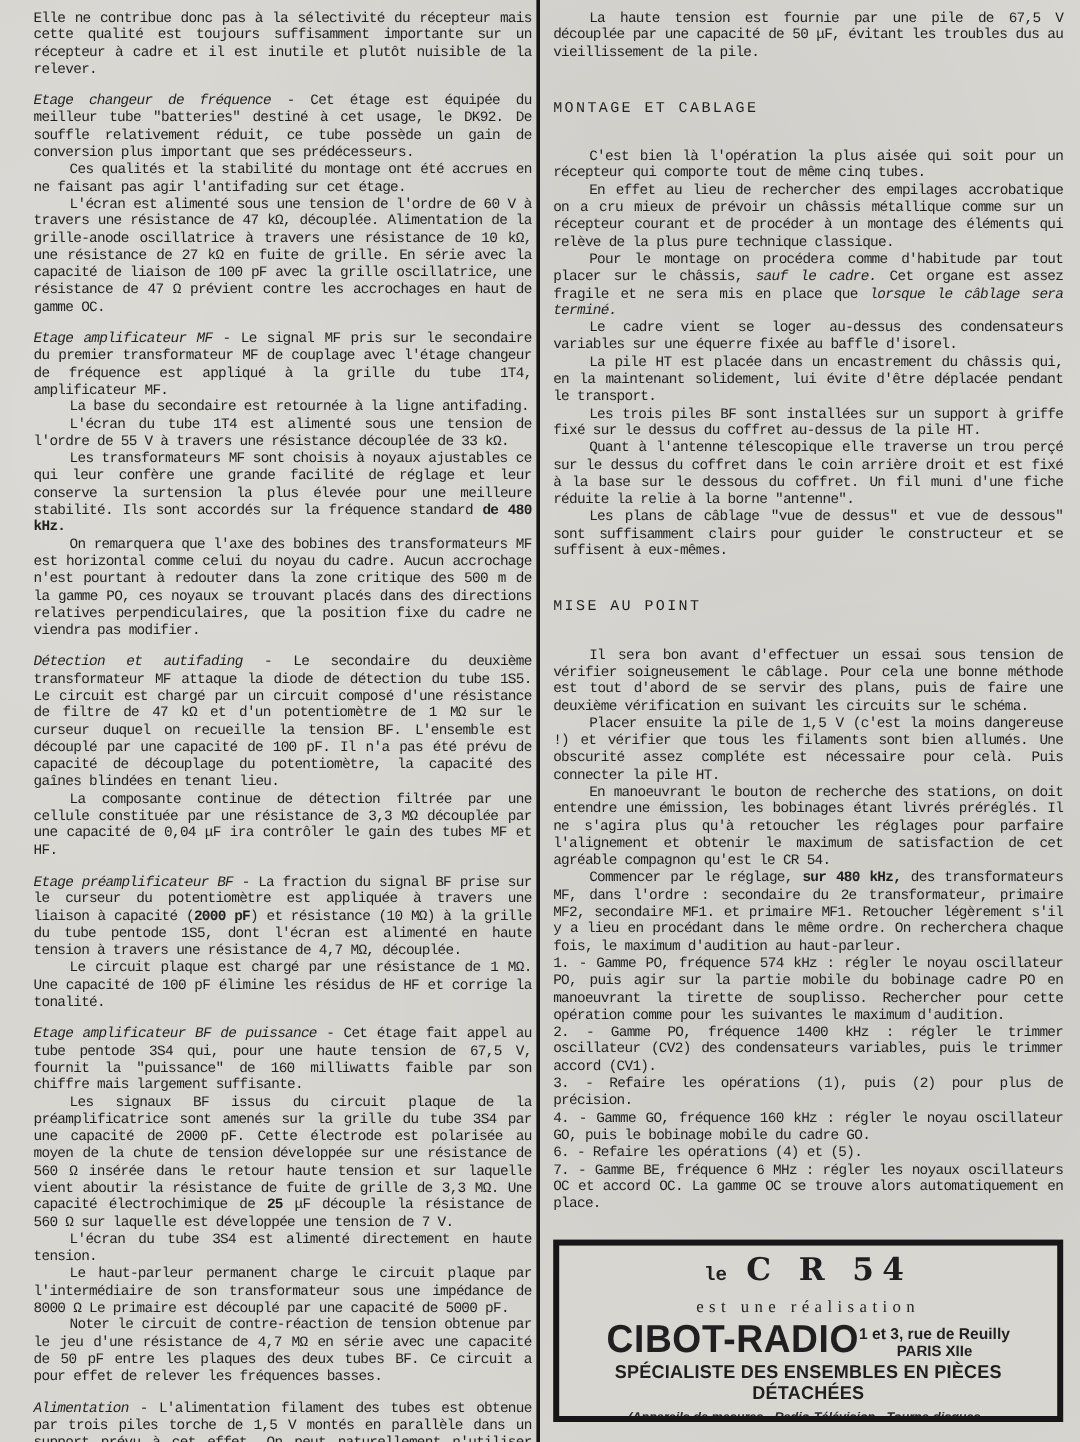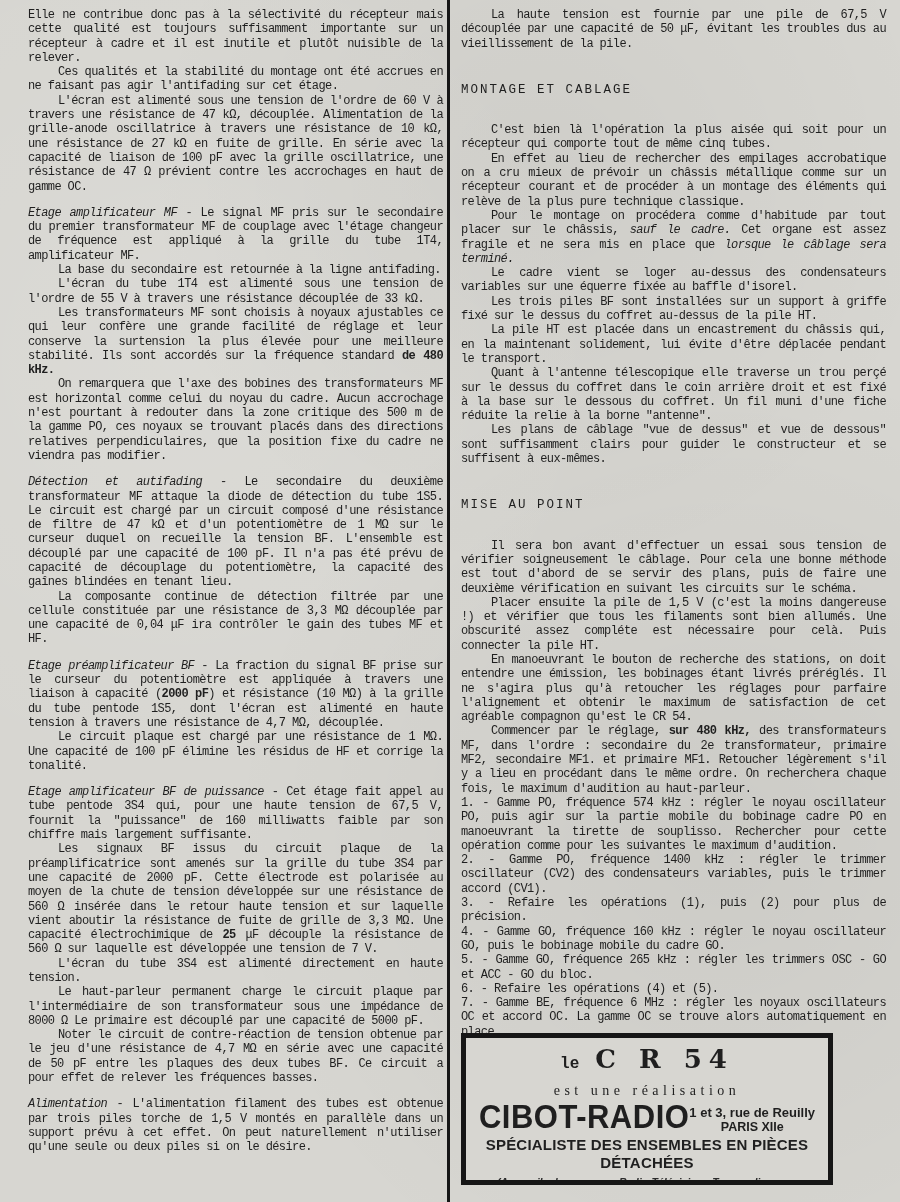--- a/index.html
+++ b/index.html
@@ -50,21 +50,21 @@
     font-size: 12.5px;
     text-indent: 0;
   }
   .it { font-style: italic; }
   .bd { font-weight: bold; }
 
   
   .ad {
     position: absolute;
     left: 461px; top: 1033px;
-    width: 372px; height: 152px;
+    width: 425px; height: 152px;
     border: 5px solid #161616;
     background: #d7d6d1;
     padding: 6px 8px 4px;
     text-align: center;
     font-family: "Liberation Sans", sans-serif;
     overflow: hidden;
   }
   .ad-line1 { font-family: "DejaVu Serif", serif; line-height: 30px; }
   .ad-le {
     font-family: "Liberation Mono", monospace;
@@ -104,20 +104,21 @@
     margin-top: 4px; color: #2b2b2b; font-style: italic;
   }
 </style>
 </head>
 <body>
 
 <div class="page">
 
   <div class="col" id="col-left">
       <p class="blk"><span>Elle ne contribue donc pas à la sélectivité du récepteur mais cette qualité est toujours suffisamment importante sur un récepteur à cadre et il est inutile et plutôt nuisible de la relever.</span></p>
+      <p class="blk gap"><span class="it">Etage changeur de fréquence</span><span> - Cet étage est équipée du meilleur tube "batteries" destiné à cet usage, le DK92. De souffle relativement réduit, ce tube possède un gain de conversion plus important que ses prédécesseurs.</span></p>
       <p class="blk ind"><span>Ces qualités et la stabilité du montage ont été accrues en ne faisant pas agir l'antifading sur cet étage.</span></p>
       <p class="blk ind"><span>L'écran est alimenté sous une tension de l'ordre de 60 V à travers une résistance de 47 kΩ, découplée. Alimentation de la grille-anode oscillatrice à travers une résistance de 10 kΩ, une résistance de 27 kΩ en fuite de grille. En série avec la capacité de liaison de 100 pF avec la grille oscillatrice, une résistance de 47 Ω prévient contre les accrochages en haut de gamme OC.</span></p>
       <p class="blk gap"><span class="it">Etage amplificateur MF</span><span> - Le signal MF pris sur le secondaire du premier transformateur MF de couplage avec l'étage changeur de fréquence est appliqué à la grille du tube 1T4, amplificateur MF.</span></p>
       <p class="blk ind"><span>La base du secondaire est retournée à la ligne antifading.</span></p>
       <p class="blk ind"><span>L'écran du tube 1T4 est alimenté sous une tension de l'ordre de 55 V à travers une résistance découplée de 33 kΩ.</span></p>
       <p class="blk ind"><span>Les transformateurs MF sont choisis à noyaux ajustables ce qui leur confère une grande facilité de réglage et leur conserve la surtension la plus élevée pour une meilleure stabilité. Ils sont accordés sur la fréquence standard </span><span class="bd">de 480 kHz.</span></p>
       <p class="blk ind"><span>On remarquera que l'axe des bobines des transformateurs MF est horizontal comme celui du noyau du cadre. Aucun accrochage n'est pourtant à redouter dans la zone critique des 500 m de la gamme PO, ces noyaux se trouvant placés dans des directions relatives perpendiculaires, que la position fixe du cadre ne viendra pas modifier.</span></p>
       <p class="blk gap"><span class="it">Détection et autifading</span><span> - Le secondaire du deuxième transformateur MF attaque la diode de détection du tube 1S5. Le circuit est chargé par un circuit composé d'une résistance de filtre de 47 kΩ et d'un potentiomètre de 1 MΩ sur le curseur duquel on recueille la tension BF. L'ensemble est découplé par une capacité de 100 pF. Il n'a pas été prévu de capacité de découplage du potentiomètre, la capacité des gaînes blindées en tenant lieu.</span></p>
       <p class="blk ind"><span>La composante continue de détection filtrée par une cellule constituée par une résistance de 3,3 MΩ découplée par une capacité de 0,04 μF ira contrôler le gain des tubes MF et HF.</span></p>
       <p class="blk gap"><span class="it">Etage préamplificateur BF</span><span> - La fraction du signal BF prise sur le curseur du potentiomètre est appliquée à travers une liaison à capacité (</span><span class="bd">2000 pF</span><span>) et résistance (10 MΩ) à la grille du tube pentode 1S5, dont l'écran est alimenté en haute tension à travers une résistance de 4,7 MΩ, découplée.</span></p>
@@ -132,34 +133,33 @@
 
   <div class="divider"></div>
 
   <div class="col" id="col-right">
       <p class="blk ind"><span>La haute tension est fournie par une pile de 67,5 V découplée par une capacité de 50 μF, évitant les troubles dus au vieillissement de la pile.</span></p>
       <p class="blk h-center"><span>MONTAGE ET CABLAGE</span></p>
       <p class="blk ind"><span>C'est bien là l'opération la plus aisée qui soit pour un récepteur qui comporte tout de même cinq tubes.</span></p>
       <p class="blk ind"><span>En effet au lieu de rechercher des empilages accrobatique on a cru mieux de prévoir un châssis métallique comme sur un récepteur courant et de procéder à un montage des éléments qui relève de la plus pure technique classique.</span></p>
       <p class="blk ind"><span>Pour le montage on procédera comme d'habitude par tout placer sur le châssis, </span><span class="it">sauf le cadre.</span><span> Cet organe est assez fragile et ne sera mis en place que </span><span class="it">lorsque le câblage sera terminé.</span></p>
       <p class="blk ind"><span>Le cadre vient se loger au-dessus des condensateurs variables sur une équerre fixée au baffle d'isorel.</span></p>
+      <p class="blk ind"><span>La pile HT est placée dans un encastrement du châssis qui, en la maintenant solidement, lui évite d'être déplacée pendant le transport.</span></p>
       <p class="blk ind"><span>Les trois piles BF sont installées sur un support à griffe fixé sur le dessus du coffret au-dessus de la pile HT.</span></p>
-      <p class="blk ind"><span>La pile HT est placée dans un encastrement du châssis qui, en la maintenant solidement, lui évite d'être déplacée pendant le transport.</span></p>
       <p class="blk ind"><span>Quant à l'antenne télescopique elle traverse un trou perçé sur le dessus du coffret dans le coin arrière droit et est fixé à la base sur le dessous du coffret. Un fil muni d'une fiche réduite la relie à la borne "antenne".</span></p>
       <p class="blk ind"><span>Les plans de câblage "vue de dessus" et vue de dessous" sont suffisamment clairs pour guider le constructeur et se suffisent à eux-mêmes.</span></p>
       <p class="blk h-center"><span>MISE AU POINT</span></p>
       <p class="blk ind"><span>Il sera bon avant d'effectuer un essai sous tension de vérifier soigneusement le câblage. Pour cela une bonne méthode est tout d'abord de se servir des plans, puis de faire une deuxième vérification en suivant les circuits sur le schéma.</span></p>
       <p class="blk ind"><span>Placer ensuite la pile de 1,5 V (c'est la moins dangereuse !) et vérifier que tous les filaments sont bien allumés. Une obscurité assez compléte est nécessaire pour celà. Puis connecter la pile HT.</span></p>
       <p class="blk ind"><span>En manoeuvrant le bouton de recherche des stations, on doit entendre une émission, les bobinages étant livrés préréglés. Il ne s'agira plus qu'à retoucher les réglages pour parfaire l'alignement et obtenir le maximum de satisfaction de cet agréable compagnon qu'est le CR 54.</span></p>
       <p class="blk ind"><span>Commencer par le réglage, </span><span class="bd">sur 480 kHz,</span><span> des transformateurs MF, dans l'ordre : secondaire du 2e transformateur, primaire MF2, secondaire MF1. et primaire MF1. Retoucher légèrement s'il y a lieu en procédant dans le même ordre. On recherchera chaque fois, le maximum d'audition au haut-parleur.</span></p>
       <p class="blk"><span>1. - Gamme PO, fréquence 574 kHz : régler le noyau oscillateur PO, puis agir sur la partie mobile du bobinage cadre PO en manoeuvrant la tirette de souplisso. Rechercher pour cette opération comme pour les suivantes le maximum d'audition.</span></p>
       <p class="blk"><span>2. - Gamme PO, fréquence 1400 kHz : régler le trimmer oscillateur (CV2) des condensateurs variables, puis le trimmer accord (CV1).</span></p>
       <p class="blk"><span>3. - Refaire les opérations (1), puis (2) pour plus de précision.</span></p>
       <p class="blk"><span>4. - Gamme GO, fréquence 160 kHz : régler le noyau oscillateur GO, puis le bobinage mobile du cadre GO.</span></p>
-      <p class="blk"><span>5. - Gamme GO, fréquence 265 kHz : régler les trimmers OSC - GO et ACC - GO du bloc.</span></p>
       <p class="blk"><span>6. - Refaire les opérations (4) et (5).</span></p>
       <p class="blk"><span>7. - Gamme BE, fréquence 6 MHz : régler les noyaux oscillateurs OC et accord OC. La gamme OC se trouve alors automatiquement en place.</span></p>
     </div>
 
   <div class="ad">
     <div class="ad-line1">
       <span class="ad-le">le</span><span class="ad-model">C R 54</span>
     </div>
     <div class="ad-line2">est une réalisation</div>
     <div class="ad-line3">

